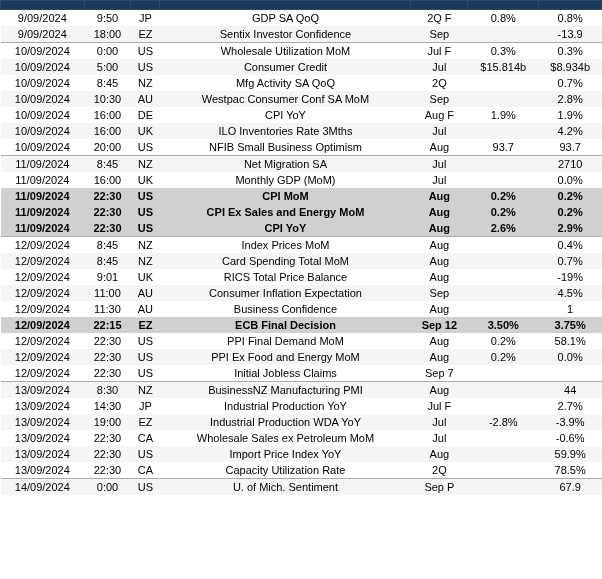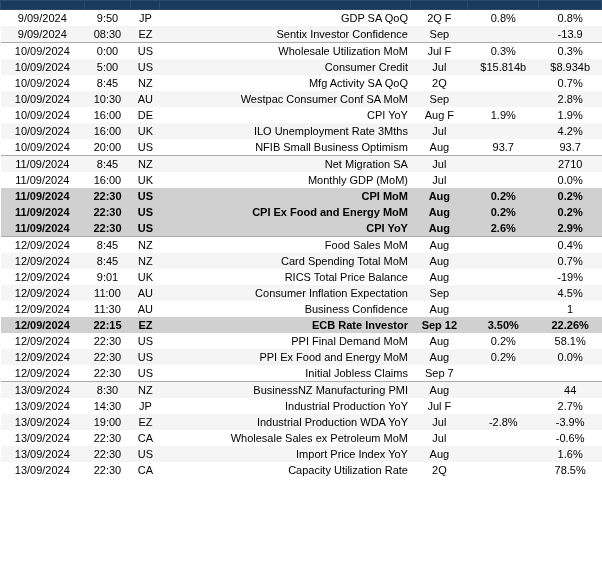--- a/index.html
+++ b/index.html
@@ -38,21 +38,21 @@
       font-weight: bold;
     }
     tbody td {
       padding: 2px 3px;
       text-align: center;
       border: none;
       font-size: 11px;
       color: #000;
     }
     tbody td.left-align {
-      text-align: right;
+      text-align: center;
     }
     .date-group-separator {
       border-top: 1px solid #aaa;
     }
   </style>
 </head>
 <body>
 
 <table>
   <thead>
@@ -71,21 +71,21 @@
         <td>9/09/2024</td>
         <td>9:50</td>
         <td>JP</td>
         <td class="left-align">GDP SA QoQ</td>
         <td>2Q F</td>
         <td>0.8%</td>
         <td>0.8%</td>
       </tr>
       <tr>
         <td>9/09/2024</td>
-        <td>08:30</td>
+        <td>18:00</td>
         <td>EZ</td>
         <td class="left-align">Sentix Investor Confidence</td>
         <td>Sep</td>
         <td></td>
         <td>-13.9</td>
       </tr>
       <tr class="date-group-separator">
         <td>10/09/2024</td>
         <td>0:00</td>
         <td>US</td>
@@ -127,21 +127,21 @@
         <td>DE</td>
         <td class="left-align">CPI YoY</td>
         <td>Aug F</td>
         <td>1.9%</td>
         <td>1.9%</td>
       </tr>
       <tr>
         <td>10/09/2024</td>
         <td>16:00</td>
         <td>UK</td>
-        <td class="left-align">ILO Unemployment Rate 3Mths</td>
+        <td class="left-align">ILO Inventories Rate 3Mths</td>
         <td>Jul</td>
         <td></td>
         <td>4.2%</td>
       </tr>
       <tr>
         <td>10/09/2024</td>
         <td>20:00</td>
         <td>US</td>
         <td class="left-align">NFIB Small Business Optimism</td>
         <td>Aug</td>
@@ -172,39 +172,39 @@
         <td>US</td>
         <td class="left-align">CPI MoM</td>
         <td>Aug</td>
         <td>0.2%</td>
         <td>0.2%</td>
       </tr>
       <tr class="highlight">
         <td>11/09/2024</td>
         <td>22:30</td>
         <td>US</td>
-        <td class="left-align">CPI Ex Food and Energy MoM</td>
+        <td class="left-align">CPI Ex Sales and Energy MoM</td>
         <td>Aug</td>
         <td>0.2%</td>
         <td>0.2%</td>
       </tr>
       <tr class="highlight">
         <td>11/09/2024</td>
         <td>22:30</td>
         <td>US</td>
         <td class="left-align">CPI YoY</td>
         <td>Aug</td>
         <td>2.6%</td>
         <td>2.9%</td>
       </tr>
       <tr class="date-group-separator">
         <td>12/09/2024</td>
         <td>8:45</td>
         <td>NZ</td>
-        <td class="left-align">Food Sales MoM</td>
+        <td class="left-align">Index Prices MoM</td>
         <td>Aug</td>
         <td></td>
         <td>0.4%</td>
       </tr>
       <tr>
         <td>12/09/2024</td>
         <td>8:45</td>
         <td>NZ</td>
         <td class="left-align">Card Spending Total MoM</td>
         <td>Aug</td>
@@ -235,24 +235,24 @@
         <td>AU</td>
         <td class="left-align">Business Confidence</td>
         <td>Aug</td>
         <td></td>
         <td>1</td>
       </tr>
       <tr class="highlight">
         <td>12/09/2024</td>
         <td>22:15</td>
         <td>EZ</td>
-        <td class="left-align">ECB Rate Investor</td>
+        <td class="left-align">ECB Final Decision</td>
         <td>Sep 12</td>
         <td>3.50%</td>
-        <td>22.26%</td>
+        <td>3.75%</td>
       </tr>
       <tr>
         <td>12/09/2024</td>
         <td>22:30</td>
         <td>US</td>
         <td class="left-align">PPI Final Demand MoM</td>
         <td>Aug</td>
         <td>0.2%</td>
         <td>58.1%</td>
       </tr>
@@ -310,25 +310,34 @@
         <td></td>
         <td>-0.6%</td>
       </tr>
       <tr>
         <td>13/09/2024</td>
         <td>22:30</td>
         <td>US</td>
         <td class="left-align">Import Price Index YoY</td>
         <td>Aug</td>
         <td></td>
-        <td>1.6%</td>
+        <td>59.9%</td>
       </tr>
       <tr>
         <td>13/09/2024</td>
         <td>22:30</td>
         <td>CA</td>
         <td class="left-align">Capacity Utilization Rate</td>
         <td>2Q</td>
         <td></td>
         <td>78.5%</td>
+      </tr>
+      <tr class="date-group-separator">
+        <td>14/09/2024</td>
+        <td>0:00</td>
+        <td>US</td>
+        <td class="left-align">U. of Mich. Sentiment</td>
+        <td>Sep P</td>
+        <td></td>
+        <td>67.9</td>
       </tr>
     </tbody>
 </table>
 
 </body></html>

